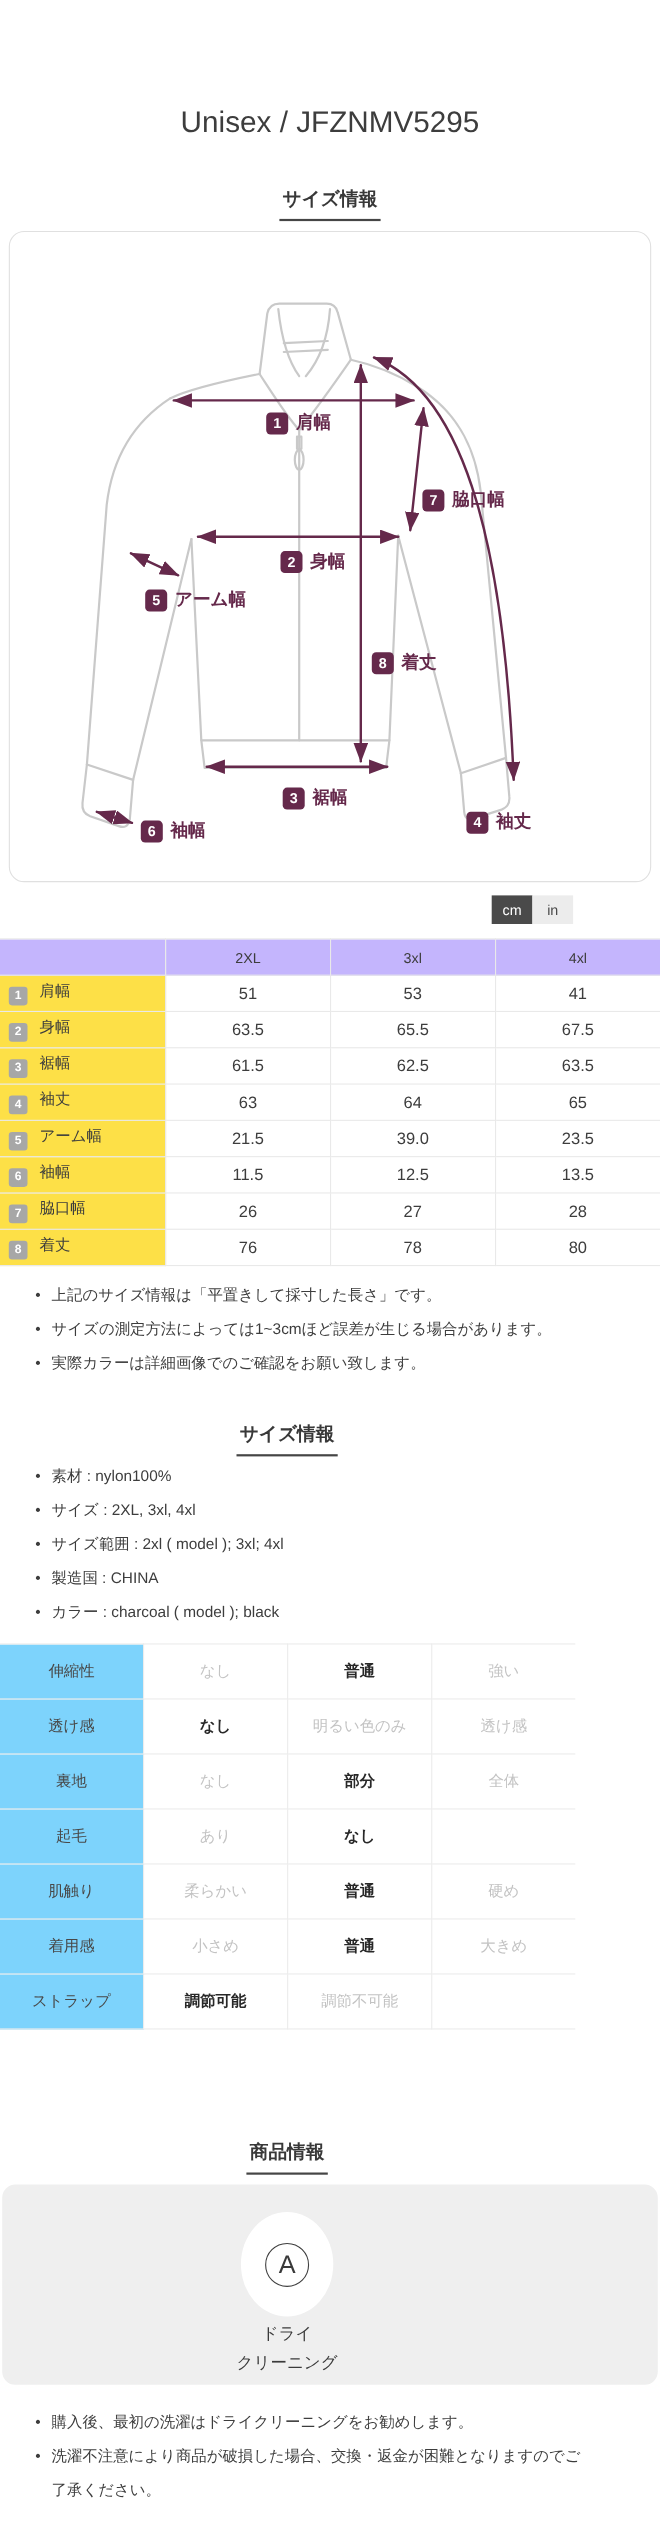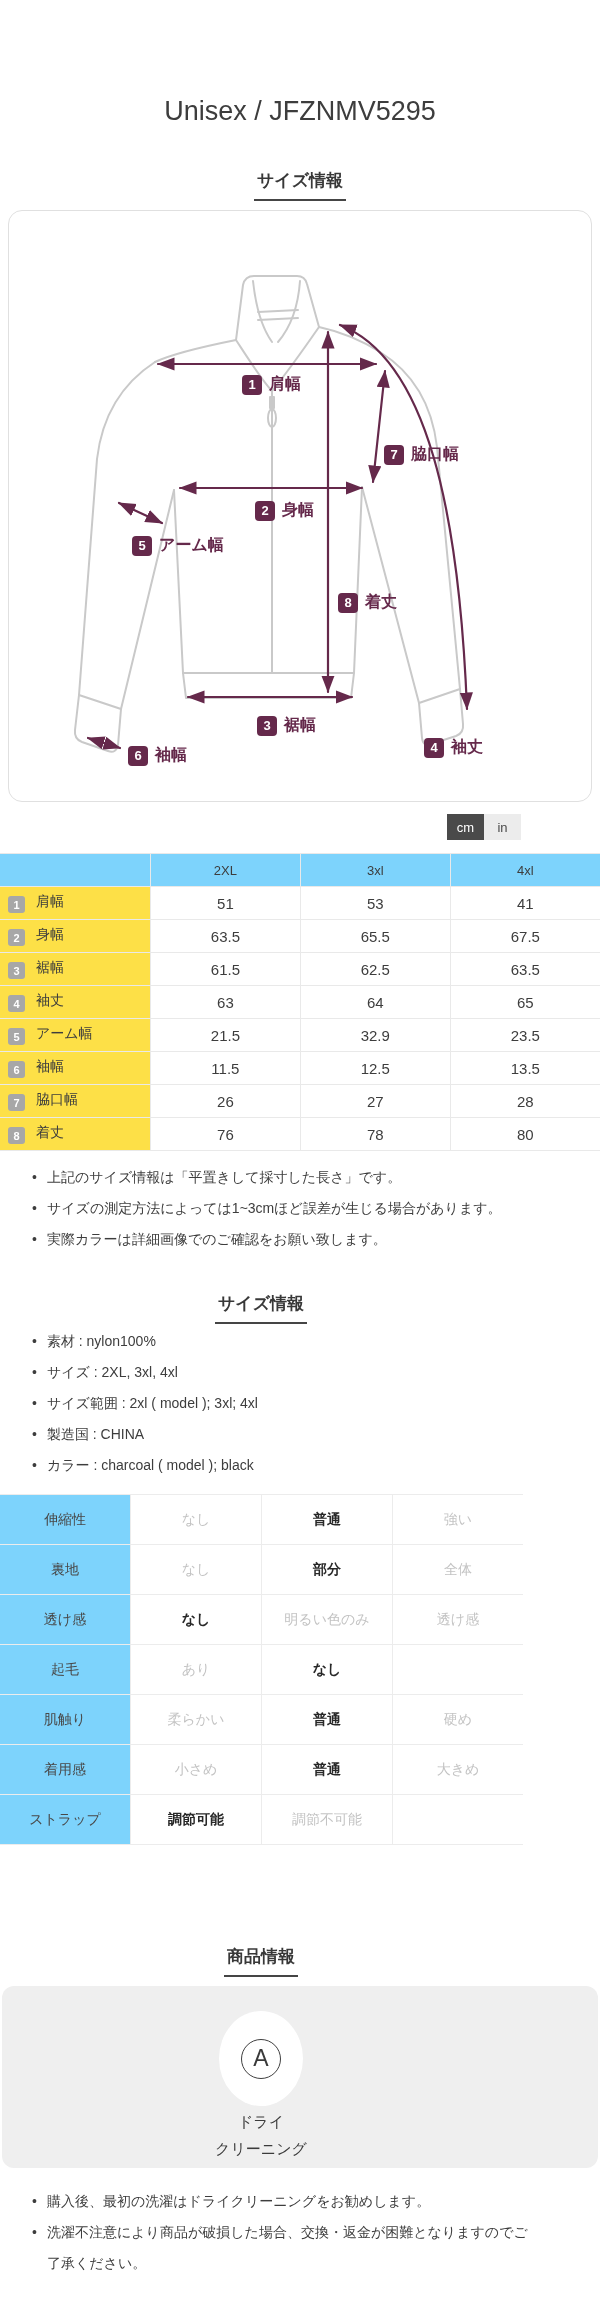--- a/index.html
+++ b/index.html
@@ -42,21 +42,21 @@
   .u-cm{background:#4a4a4a;color:#ffffff;}
   .u-in{background:#ececec;color:#4a4a4a;}
   
   table{border-collapse:collapse;table-layout:fixed;}
   .size-table{position:absolute;top:853px;left:0;width:600px;
     border-top:1px solid #e9e9e9;border-bottom:1px solid #e9e9e9;}
   .size-table th,.size-table td{border:1px solid #e9e9e9;height:32px;
     font-weight:normal;font-size:15px;color:#3d3d3d;text-align:center;padding:0;}
   .size-table tr>*:first-child{border-left:none;width:150px;}
   .size-table tr>*:last-child{border-right:none;}
-  .size-table thead th{background:#7dd3fc;font-size:13px;}
+  .size-table thead th{background:#c4b5fd;font-size:13px;}
   .size-table .rl{background:#fde047;text-align:left;padding-left:8px;font-size:14px;}
   .tnum{display:inline-flex;width:17px;height:17px;background:#a7a7a7;color:#fff;
     border-radius:3px;align-items:center;justify-content:center;
     font-size:11px;font-weight:bold;margin-right:7px;vertical-align:-3px;}
   
   .notes{position:absolute;margin:0;padding:0;list-style:none;left:0;}
   .notes li{display:flex;align-items:flex-start;font-size:14px;color:#3d3d3d;
     line-height:31px;padding-left:32px;}
   .notes li::before{content:"\2022";margin-right:10px;color:#3d3d3d;}
   .notes.n1{top:1162px;width:580px;}
@@ -234,21 +234,21 @@
         <td>64</td>
         <td>65</td>
       </tr>
 
       <tr>
         <th class="rl">
           <span class="tnum">5</span>
           <span>アーム幅</span>
         </th>
         <td>21.5</td>
-        <td>32.9</td>
+        <td>39.0</td>
         <td>23.5</td>
       </tr>
 
       <tr>
         <th class="rl">
           <span class="tnum">6</span>
           <span>袖幅</span>
         </th>
         <td>11.5</td>
         <td>12.5</td>
@@ -323,31 +323,31 @@
   <tbody>
 
       <tr>
         <th>伸縮性</th>
         <td class="dim">なし</td>
         <td class="on">普通</td>
         <td class="dim">強い</td>
       </tr>
 
       <tr>
+        <th>透け感</th>
+        <td class="on">なし</td>
+        <td class="dim">明るい色のみ</td>
+        <td class="dim">透け感</td>
+      </tr>
+
+      <tr>
         <th>裏地</th>
         <td class="dim">なし</td>
         <td class="on">部分</td>
         <td class="dim">全体</td>
-      </tr>
-
-      <tr>
-        <th>透け感</th>
-        <td class="on">なし</td>
-        <td class="dim">明るい色のみ</td>
-        <td class="dim">透け感</td>
       </tr>
 
       <tr>
         <th>起毛</th>
         <td class="dim">あり</td>
         <td class="on">なし</td>
         <td class="dim"></td>
       </tr>
 
       <tr>

